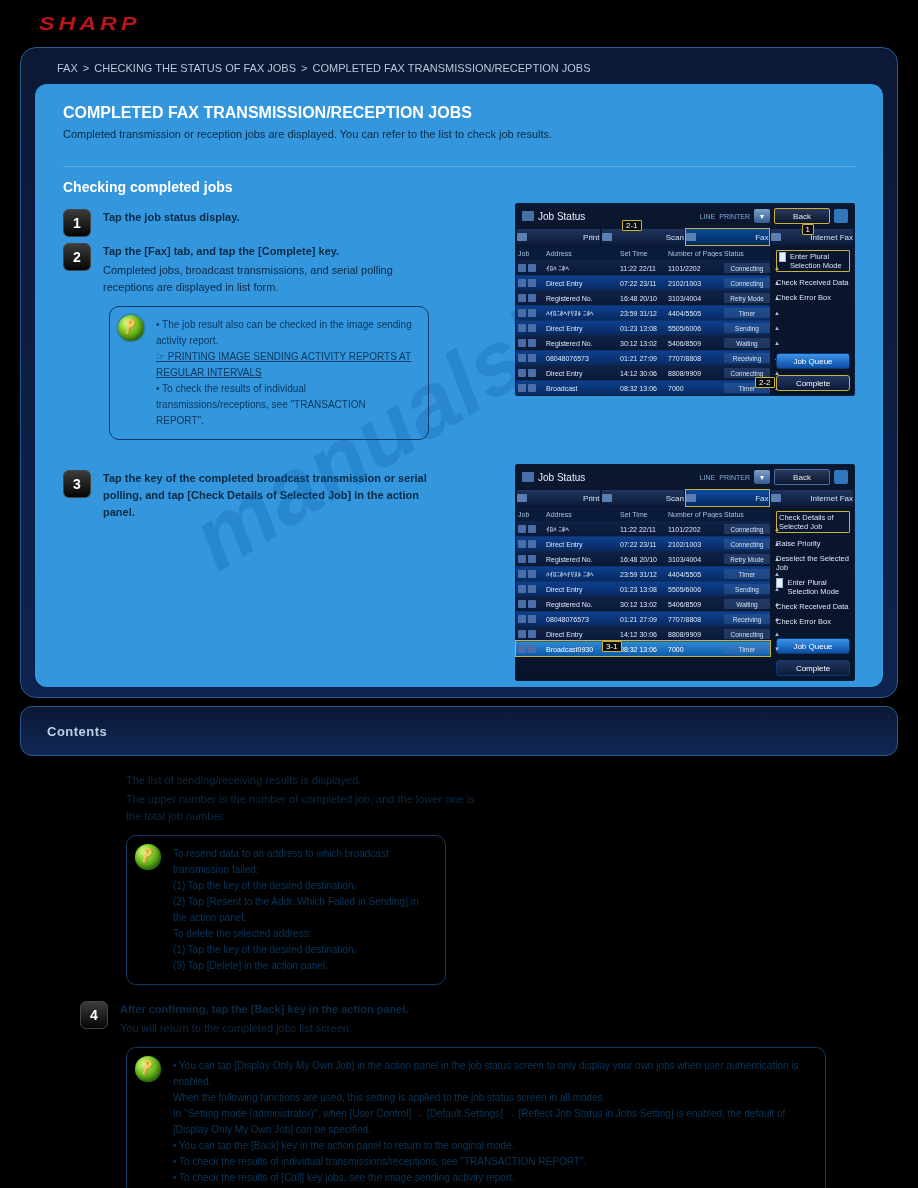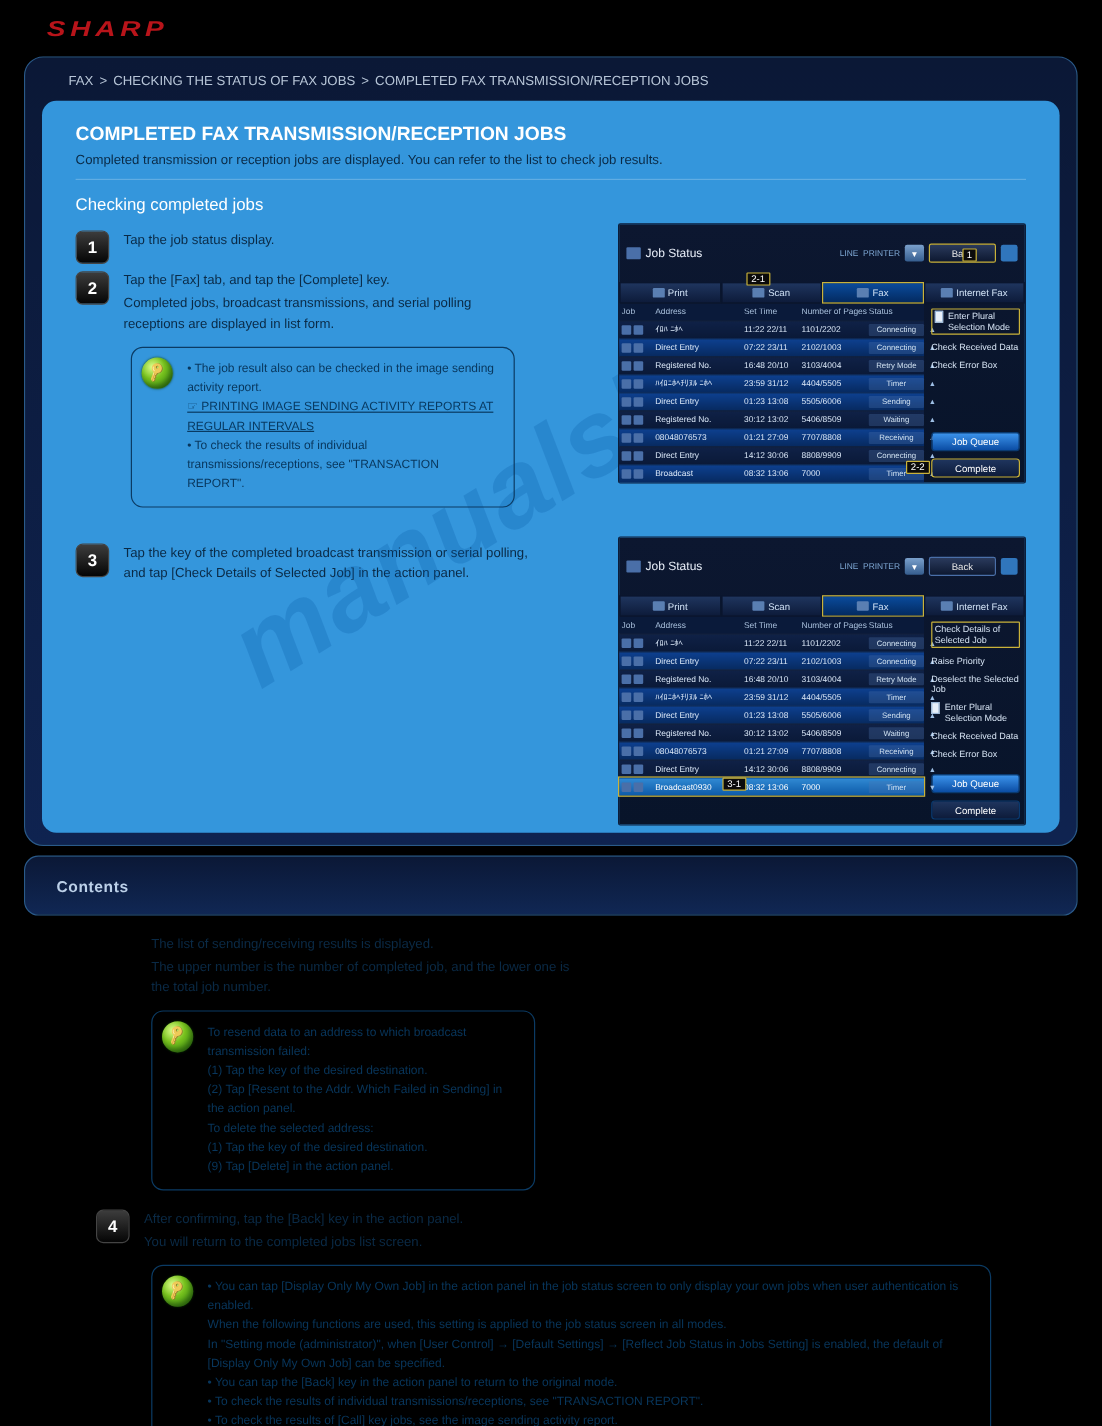--- a/index.html
+++ b/index.html
@@ -3,47 +3,47 @@
 <meta charset="utf-8">
 <style>
 *{box-sizing:border-box;margin:0;padding:0}
 body{background:#000;font-family:Arial,sans-serif;color:#083a62;width:918px;margin:0 auto;position:relative}
 .logo{color:#b8141a;font-family:"Arial Black",sans-serif;font-size:18px;letter-spacing:3px;transform:scaleX(1.3);transform-origin:left;font-weight:900;font-style:italic;padding:14px 0 6px 30px}
 .outer-panel{margin:6px 20px 0 20px;border:1px solid #2a5a8a;border-radius:16px;background:linear-gradient(180deg,#0b1836 0%,#0f2350 100%);padding:10px 14px 10px 14px}
 .crumbs{font-size:11px;color:#b8c6d8;padding:4px 8px 10px 20px}
 .crumbs span{margin:0 2px}
 .inner-card{background:#3496dc;border-radius:12px;padding:18px 28px 6px 28px;position:relative}
 .card-title{color:#fff;font-size:16px;font-weight:bold;margin:2px 0 4px 0}
-.card-sub{font-size:11px;color:#0a2a46;line-height:1.55;margin-bottom:6px}
+.card-sub{font-size:11px;color:#0a2a46;line-height:1.55;margin-bottom:23px}
 .line{height:1px;background:rgba(255,255,255,.22);margin:4px 0 12px 0}
 .section-head{display:flex;align-items:center;gap:12px;margin:12px 0 8px 0}
-.section-head .t0{color:#fff;font-size:14px;font-weight:normal}
+.section-head .t0{color:#fff;font-size:14px;font-weight:bold}
 .section-head .t1{font-size:10px;color:#0a2a46;line-height:1.5;max-width:360px}
 .twocol{display:grid;grid-template-columns:380px 1fr;column-gap:18px;align-items:start}
 .step{display:flex;gap:12px;margin:6px 0 4px 0;align-items:flex-start}
 .badge{width:28px;height:28px;border-radius:6px;background:linear-gradient(180deg,#3c3c3c,#050505);border:1px solid #444;color:#fff;font-weight:bold;display:flex;align-items:center;justify-content:center;font-size:14px;flex:0 0 28px}
 .step-body{font-size:11px;color:#0a2a46;line-height:1.55}
-.step-body .lead{font-weight:normal}
+.step-body .lead{font-weight:bold}
 .step-body .sub{display:block;margin-top:2px}
 .note-box{border:1px solid #0b3b64;border-radius:10px;margin:10px 0 16px 46px;padding:10px 12px 10px 46px;font-size:10px;line-height:1.6;position:relative;color:#08365c;max-width:320px}
 .wide-note{margin-left:46px;max-width:700px}
 .tip-icon{position:absolute;left:8px;top:8px;width:26px;height:26px;border-radius:50%;background:radial-gradient(circle at 35% 30%,#dfff8d 0%,#78c21e 40%,#1f7a0d 100%);box-shadow:inset -2px -3px 4px rgba(0,0,0,.35),0 0 2px #0b3b00}
 .tip-icon::after{content:"🔑";position:absolute;left:5px;top:3px;font-size:12px;transform:rotate(-25deg);filter:grayscale(30%)}
 .shot{width:340px;border:1px solid #0b1d3a;background:linear-gradient(180deg,#0c1730,#08142a);border-radius:2px;color:#d8e4f4;font-size:8px;margin-left:auto}
-.shot-hd{display:flex;align-items:center;justify-content:space-between;padding:16px 6px}
+.shot-hd{display:flex;align-items:center;justify-content:space-between;padding:4px 6px}
 .shot-hd .left{display:flex;align-items:center;gap:4px}
 .hd-ico{width:12px;height:10px;background:#4a6fa8;border-radius:1px}
 .shot-hd .title{font-size:10px;color:#e8eef8}
 .shot-hd .right{display:flex;align-items:center;gap:4px}
 .mini{font-size:7px;color:#7fa8d4}
 .dropbtn{width:16px;height:14px;background:linear-gradient(180deg,#7aa0cc,#355d8e);border-radius:2px;display:flex;align-items:center;justify-content:center;color:#fff}
 .back-btn{width:56px;height:16px;border:1px solid #c9b23a;border-radius:2px;display:flex;align-items:center;justify-content:center;color:#e6e6e6;font-size:8px;background:linear-gradient(180deg,#2a3a5c,#0d1830)}
 .power{width:14px;height:14px;background:#3076bc;border-radius:2px}
 .tabs{display:flex}
-.tab{flex:1;height:18px;background:linear-gradient(180deg,#1f355e,#0d1b3a);border:1px solid #0a162e;display:flex;align-items:center;justify-content:center;gap:3px;font-size:8px;color:#cfe0f4}
+.tab{flex:1;height:18px;background:linear-gradient(180deg,#1f355e,#0d1b3a);border:1px solid #0a162e;display:flex;align-items:center;justify-content:space-between;gap:3px;font-size:8px;color:#cfe0f4}
 .tab.active{background:linear-gradient(180deg,#0a4b9c,#032a60);border:1px solid #c9b23a}
 .tab .ti{width:10px;height:8px;background:#5a7fb2;border-radius:1px}
 .shot-body{display:flex}
 .table-wrap{flex:1;min-width:0}
 .th-row,.row{display:grid;grid-template-columns:28px 74px 48px 56px 46px 14px;align-items:center}
 .th-row{background:#0a1a3a;font-size:7px;color:#a9c0dc;height:14px;padding:0 2px}
 .th-row div{white-space:nowrap;overflow:hidden}
 .row{height:15px;font-size:7px;color:#dbe8f8;padding:0 2px;border-top:1px solid rgba(255,255,255,.04);background:linear-gradient(180deg,#0f2146,#0a1938)}
 .row.hover{background:linear-gradient(180deg,#0d3f8e,#072a60)}
 .row.sel{background:linear-gradient(180deg,#2f88d2,#0d5aa8);outline:1px solid #c9b23a;color:#fff}

